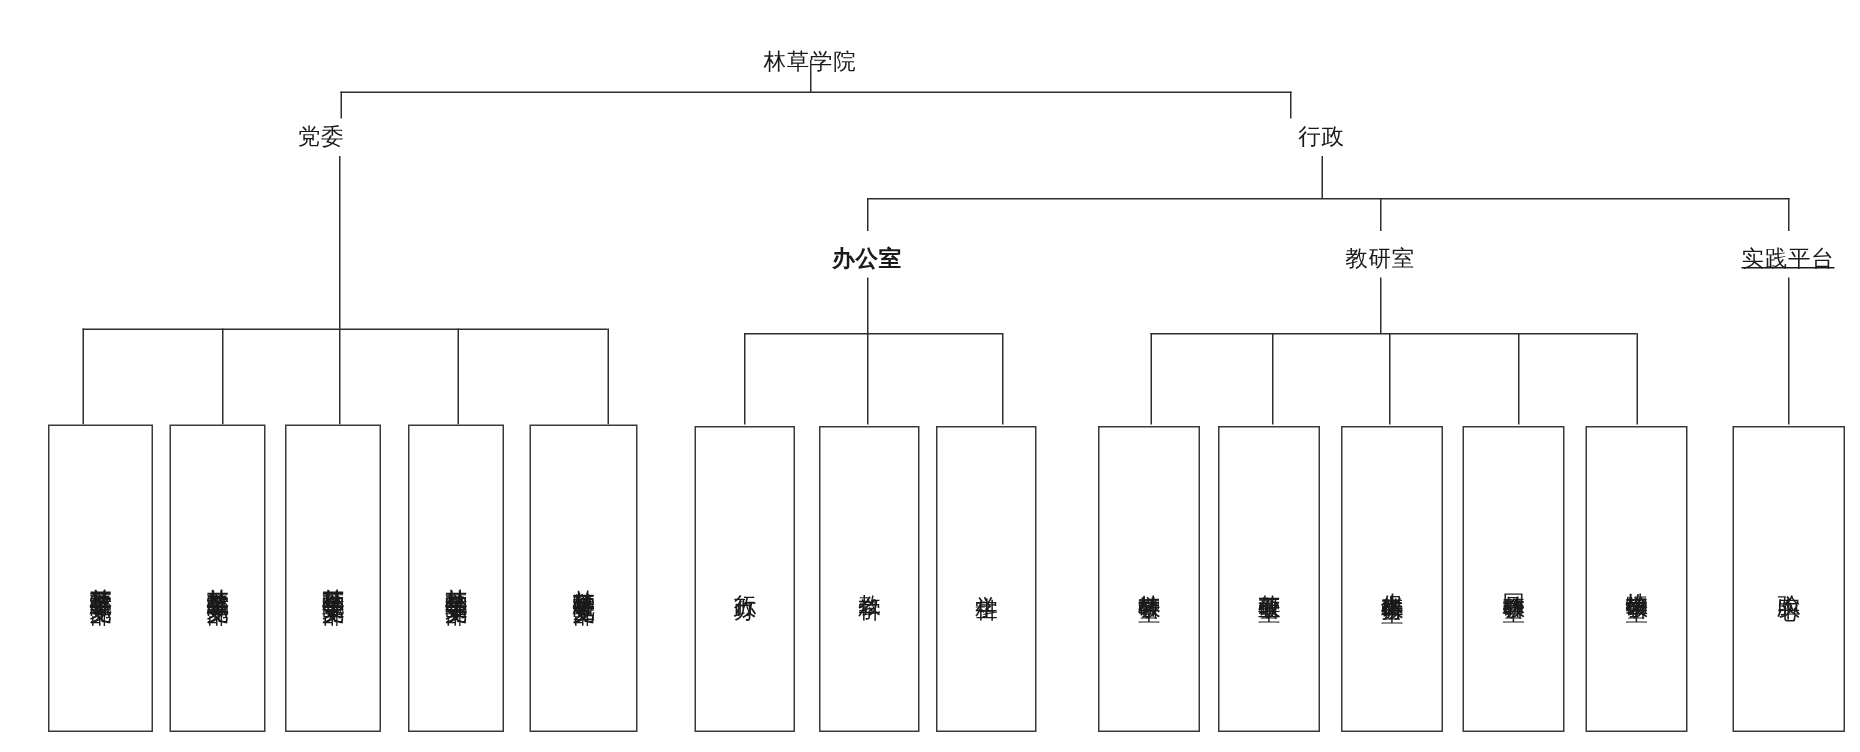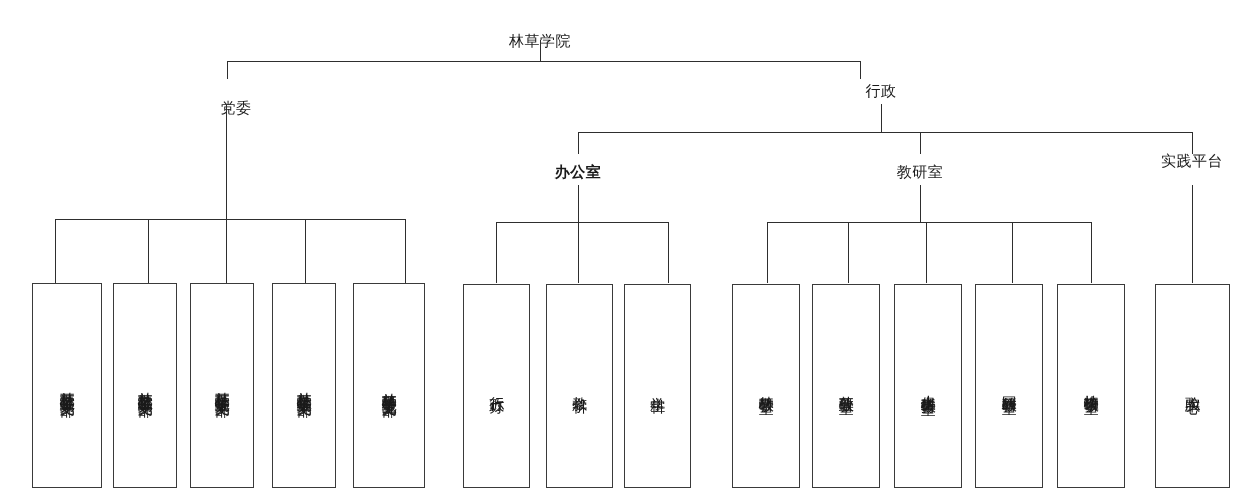--- a/index.html
+++ b/index.html
@@ -62,38 +62,38 @@
 
   <div class="node-label" style="left:540px; top:32px;">林草学院</div>
 
   <div class="vline" style="left:540px; top:40px; height:22px;"></div>
 
   <div class="hline" style="left:227px; top:61px; width:634px;"></div>
 
   <div class="vline" style="left:227px; top:61px; height:18px;"></div>
   <div class="vline" style="left:860px; top:61px; height:18px;"></div>
 
-  <div class="node-label" style="left:236px; top:82px;margin-top:17px;">党委</div>
+  <div class="node-label" style="left:214px; top:82px;">党委</div>
 
   <div class="node-label" style="left:881px; top:82px;">行政</div>
 
   <div class="vline" style="left:226px; top:104px; height:115px;"></div>
 
   <div class="vline" style="left:881px; top:104px; height:28px;"></div>
 
   <div class="hline" style="left:578px; top:132px; width:615px;"></div>
   <div class="vline" style="left:578px; top:132px; height:22px;"></div>
   <div class="vline" style="left:920px; top:132px; height:22px;"></div>
   <div class="vline" style="left:1192px; top:132px; height:22px;"></div>
 
   <div class="node-label" style="left:578px; top:163px;font-weight:bold;">办公室</div>
 
   <div class="node-label" style="left:920px; top:163px;text-align:center;">教研室</div>
 
-  <div class="node-label" style="left:1192px; top:152px;">实践平台</div>
+  <div class="node-label" style="left:1192px; top:163px;text-decoration:underline;">实践平台</div>
 
   <div class="hline" style="left:55px; top:219px; width:350px;"></div>
   <div class="vline" style="left:55px;  top:219px; height:64px;"></div>
   <div class="vline" style="left:148px; top:219px; height:64px;"></div>
   <div class="vline" style="left:226px; top:219px; height:64px;"></div>
   <div class="vline" style="left:305px; top:219px; height:64px;"></div>
   <div class="vline" style="left:405px; top:219px; height:64px;"></div>
 
   <div class="vline" style="left:578px; top:185px; height:37px;"></div>
   <div class="hline" style="left:496px; top:222px; width:172px;"></div>

